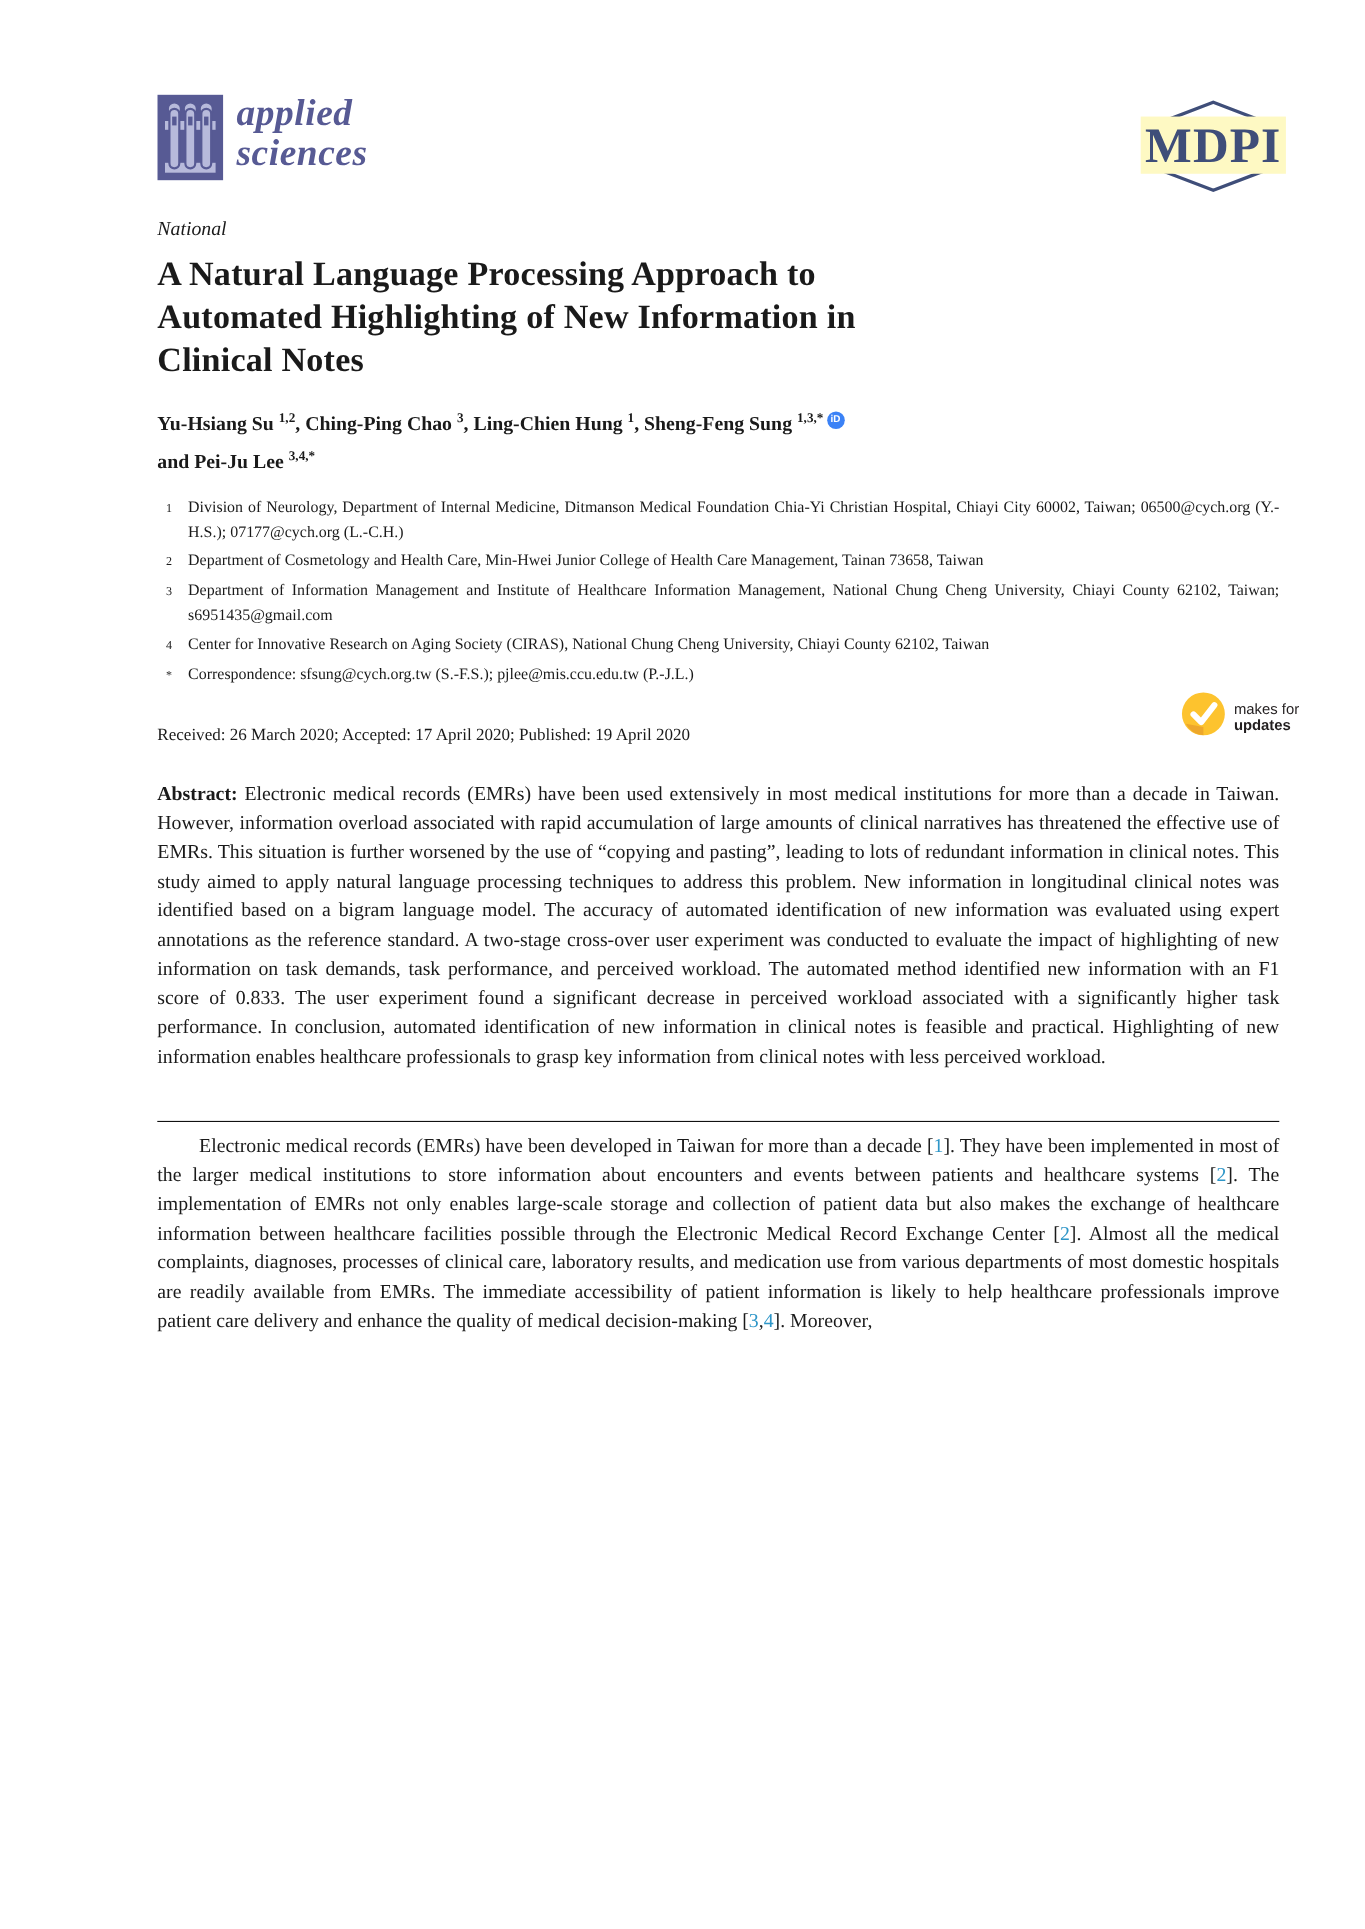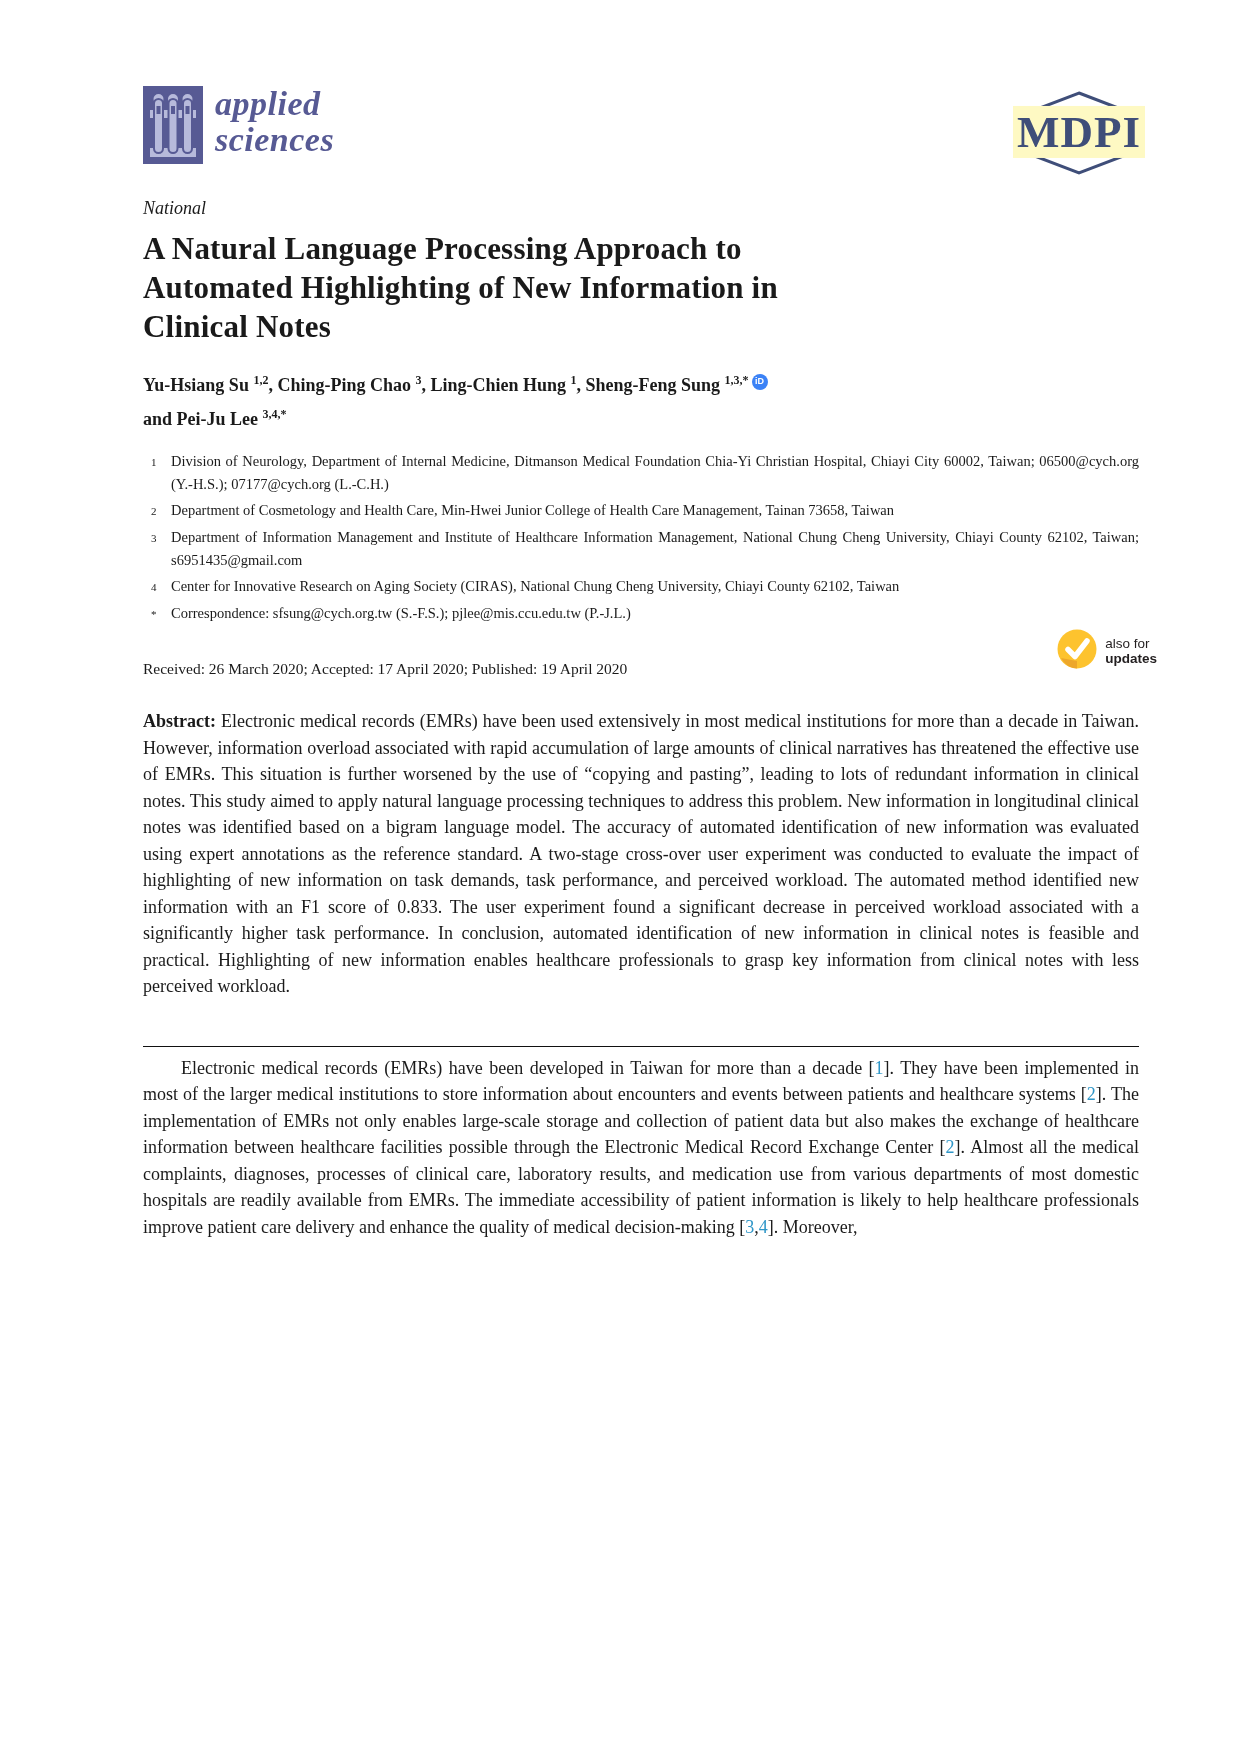--- a/index.html
+++ b/index.html
@@ -1,18 +1,18 @@
 <!DOCTYPE html>
 <html><head>
 <meta charset="utf-8">
 <style>
   html,body{margin:0;padding:0;background:#ffffff;}
   .page{
     width:1241px;height:1754px;position:relative;background:#ffffff;
-    box-sizing:border-box;padding:86px 102px 0 143px;
+    box-sizing:border-box;padding:86px 78px 0 143px;
     font-family:"Liberation Serif", serif;color:#1a1a1a;overflow:hidden;
   }
   
   .header{display:flex;justify-content:space-between;align-items:flex-start;height:80px;}
   .journal-logo{display:flex;align-items:flex-start;gap:12px;}
   .logo-text{font-style:italic;font-weight:bold;font-size:34px;line-height:36px;color:#575a94;letter-spacing:0.5px;}
   .mdpi{position:relative;width:120px;height:86px;margin-top:4px;}
   .mdpi svg{position:absolute;top:0;left:0;}
   .mdpi .mdpi-word{
     position:absolute;top:50%;left:50%;transform:translate(-50%,-52%);
@@ -139,21 +139,21 @@
     <span>Received: 26 March 2020; Accepted: 17 April 2020; Published: 19 April 2020</span>
     <span class="badge">
       <span>
         <svg width="42" height="42" viewBox="0 0 42 42">
           <circle cx="21" cy="21" r="19.5" fill="#fdc32e"></circle>
           <path d="M5 30 A19.5 19.5 0 0 0 21 40.5 L21 33 Z" fill="#eda72b"></path>
           <path d="M12 21.5 L19 28.5 L31 13" fill="none" stroke="#ffffff" stroke-width="5.5" stroke-linecap="round" stroke-linejoin="round"></path>
         </svg>
       </span>
       <span class="badge-text">
-        <span>also for</span><br>
+        <span>makes for</span><br>
         <span class="b2">updates</span>
       </span>
     </span>
   </div>
 
   <p class="abstract"><span class="lead-label">Abstract:</span><span> Electronic medical records (EMRs) have been used extensively in most medical institutions for more than a decade in Taiwan. However, information overload associated with rapid accumulation of large amounts of clinical narratives has threatened the effective use of EMRs. This situation is further worsened by the use of “copying and pasting”, leading to lots of redundant information in clinical notes. This study aimed to apply natural language processing techniques to address this problem. New information in longitudinal clinical notes was identified based on a bigram language model. The accuracy of automated identification of new information was evaluated using expert annotations as the reference standard. A two-stage cross-over user experiment was conducted to evaluate the impact of highlighting of new information on task demands, task performance, and perceived workload. The automated method identified new information with an F1 score of 0.833. The user experiment found a significant decrease in perceived workload associated with a significantly higher task performance. In conclusion, automated identification of new information in clinical notes is feasible and practical. Highlighting of new information enables healthcare professionals to grasp key information from clinical notes with less perceived workload.</span></p>
 
 
   <hr class="divider">
 

